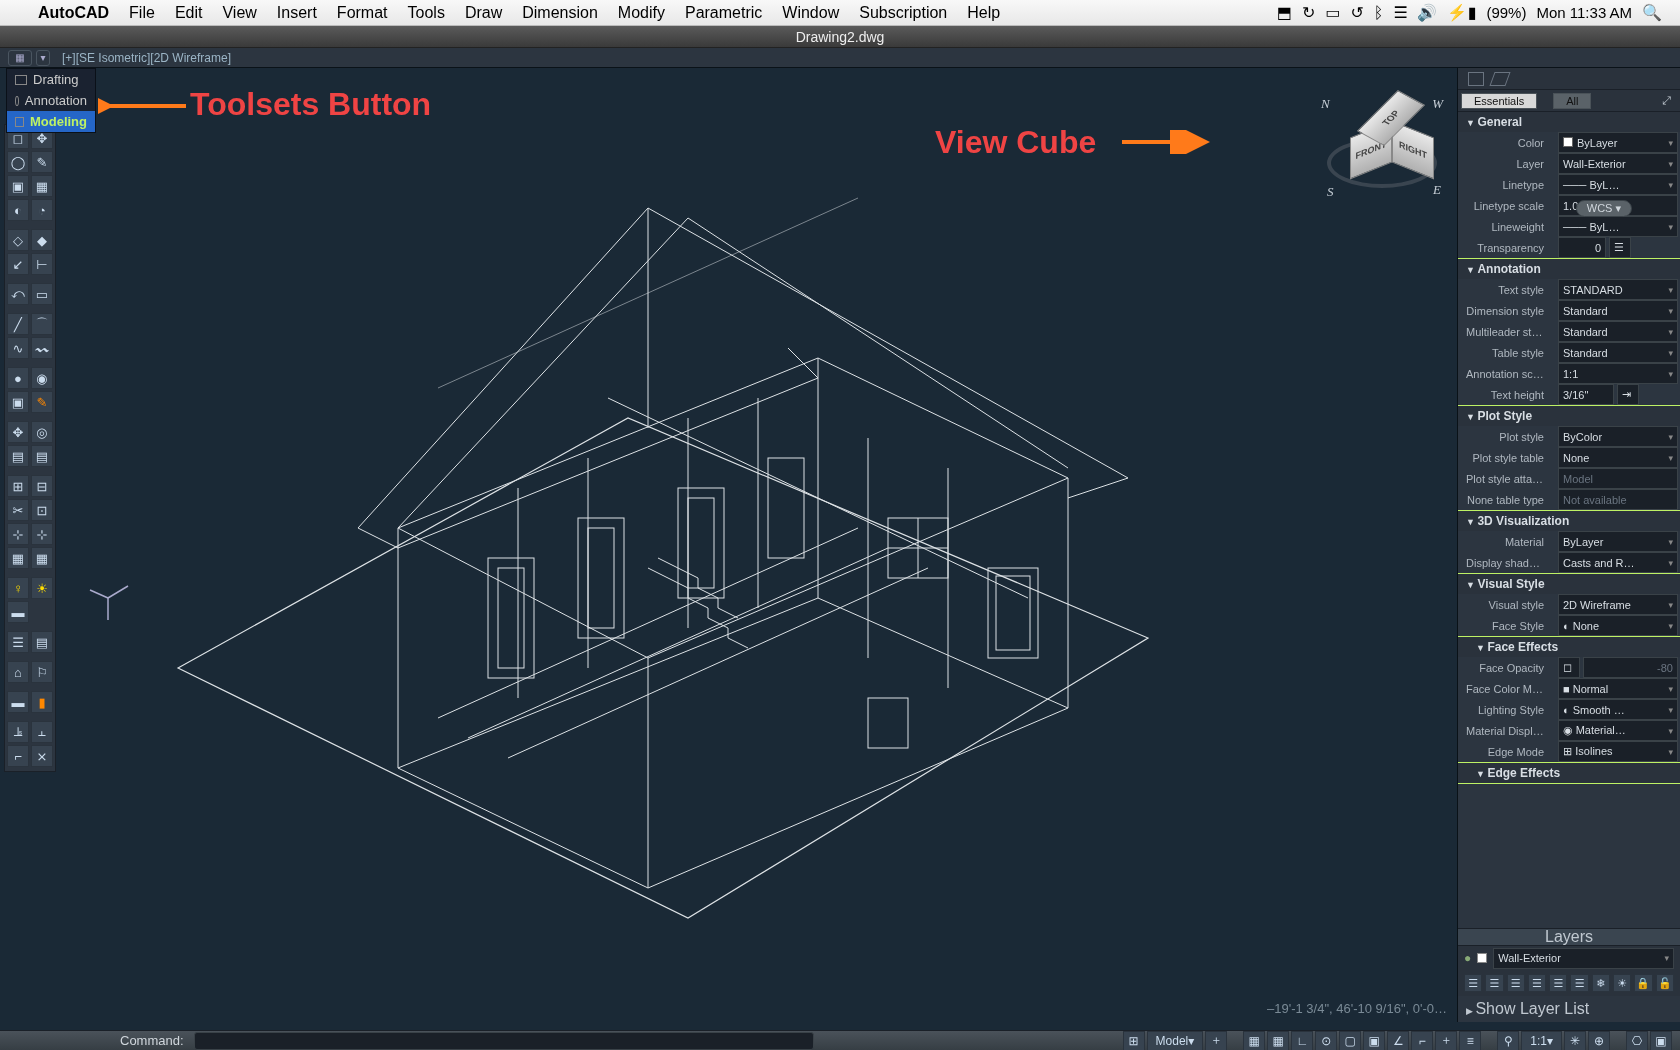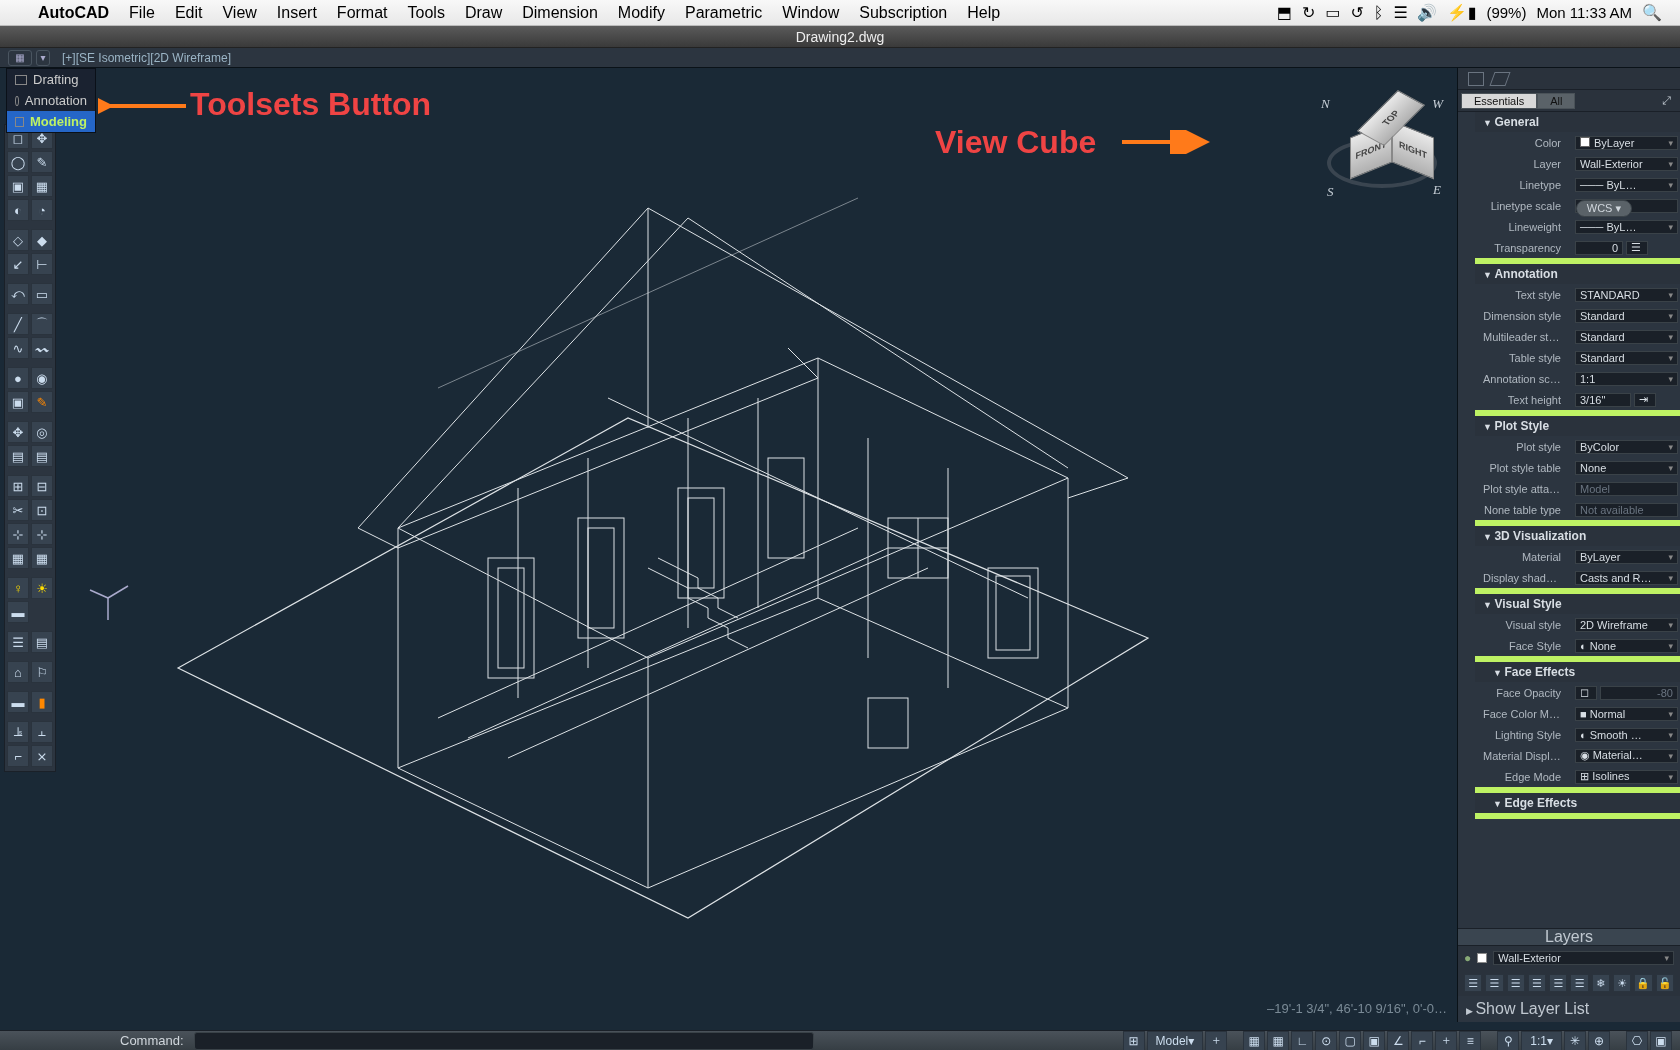--- a/index.html
+++ b/index.html
@@ -48,31 +48,31 @@
 .viewcube .face { position:absolute; background:linear-gradient(#e8e8e8,#b0b0b0); border:1px solid #888; font-size:9px; font-weight:700; color:#444; display:flex; align-items:center; justify-content:center; }
 .viewcube .ring { position:absolute; width:110px; height:50px; border:4px solid #3a4550; border-radius:50%; top:50px; left:0; }
 .viewcube .compass { position:absolute; color:#c8d0d8; font-size:13px; font-family:serif; font-style:italic; }
 .wcs-badge { position:absolute; top:200px; right:48px; background:#5a6268; color:#d0d6dc; font-size:11px; padding:1px 10px; border-radius:10px; border:1px solid #3a4248; z-index:991; }
 
 
 .props { position:absolute; top:48px; right:0; bottom:28px; width:223px; background:#2c3540; color:#c0c8d0; font-size:12px; border-left:1px solid #0a1218; z-index:990; overflow:hidden; display:flex; flex-direction:column; }
 .props .phead { height:20px; background:#3a4550; display:flex; align-items:center; justify-content:center; font-size:12px; color:#d0d6dc; border-bottom:1px solid #1a2028; }
 .props .piconrow { height:22px; background:#2a323c; display:flex; align-items:center; gap:8px; padding-left:10px; border-bottom:1px solid #1a2028; }
 .props .picon { width:16px; height:14px; border:1px solid #6a7480; }
-.props .ptabs { height:22px; display:flex; align-items:center; justify-content:flex-end; gap:0; border-bottom:1px solid #1a2028; background:#2a323c; padding:3px; }
+.props .ptabs { height:22px; display:flex; align-items:center; justify-content:flex-end; gap:16px; border-bottom:1px solid #1a2028; background:#2a323c; padding:3px; }
 .props .ptab { padding:1px 12px; font-size:11px; background:#5a6268; color:#111; border:1px solid #4a5258; }
 .props .ptab.active { background:#d8d8d8; }
 .props .popicon { margin-left:auto; margin-right:6px; font-size:11px; }
 .props .pscroll { flex:1; overflow-y:auto; }
-.props .section { border-bottom:6px solid #bef264;margin-left:17px; }
+.props .section { border-bottom:1px solid #bef264; }
 .props .shdr { padding:3px 8px; font-weight:700; color:#d8dee4; font-size:12px; background:#2a323c; cursor:pointer; }
 .props .shdr::before { content:"▼ "; font-size:9px; }
 .props .prow { display:flex; align-items:center; height:21px; padding:0 2px 0 8px; }
 .props .plabel { flex:0 0 92px; text-align:right; color:#b0b8c0; font-size:11px; padding-right:14px; white-space:nowrap; overflow:hidden; text-overflow:ellipsis; }
-.props .pval { flex:1; height:14px; background:#1a2028; border:1px solid #3a4248; color:#d8dee4; font-size:11px; padding:1px 4px; display:flex; align-items:center; justify-content:space-between; overflow:hidden; }
+.props .pval { flex:1; height:21px; background:#1a2028; border:1px solid #3a4248; color:#d8dee4; font-size:11px; padding:1px 4px; display:flex; align-items:center; justify-content:space-between; overflow:hidden; }
 .props .pval .caret { font-size:9px; color:#888; }
 .props .pval.dim { color:#6a7480; }
 .props .swatch { width:10px; height:10px; border:1px solid #666; display:inline-block; margin-right:4px; }
 
 
 .layers-panel .lhdr { height:18px; background:#3a4550; display:flex; align-items:center; justify-content:center; font-size:16px; border-top:1px solid #1a2028; border-bottom:1px solid #1a2028; }
 .layers-panel .lrow { display:flex; align-items:center; height:24px; padding:0 6px; gap:6px; background:#2a323c; }
 .layers-panel .licons { display:flex; gap:3px; padding:4px 6px; background:#2a323c; }
 .layers-panel .lico { width:19px; height:18px; background:#374350; border:1px solid #2a333d; font-size:11px; display:flex;align-items:center;justify-content:center; color:#cde; }
 .show-layer { padding:4px 8px; font-size:16px; cursor:pointer; }

